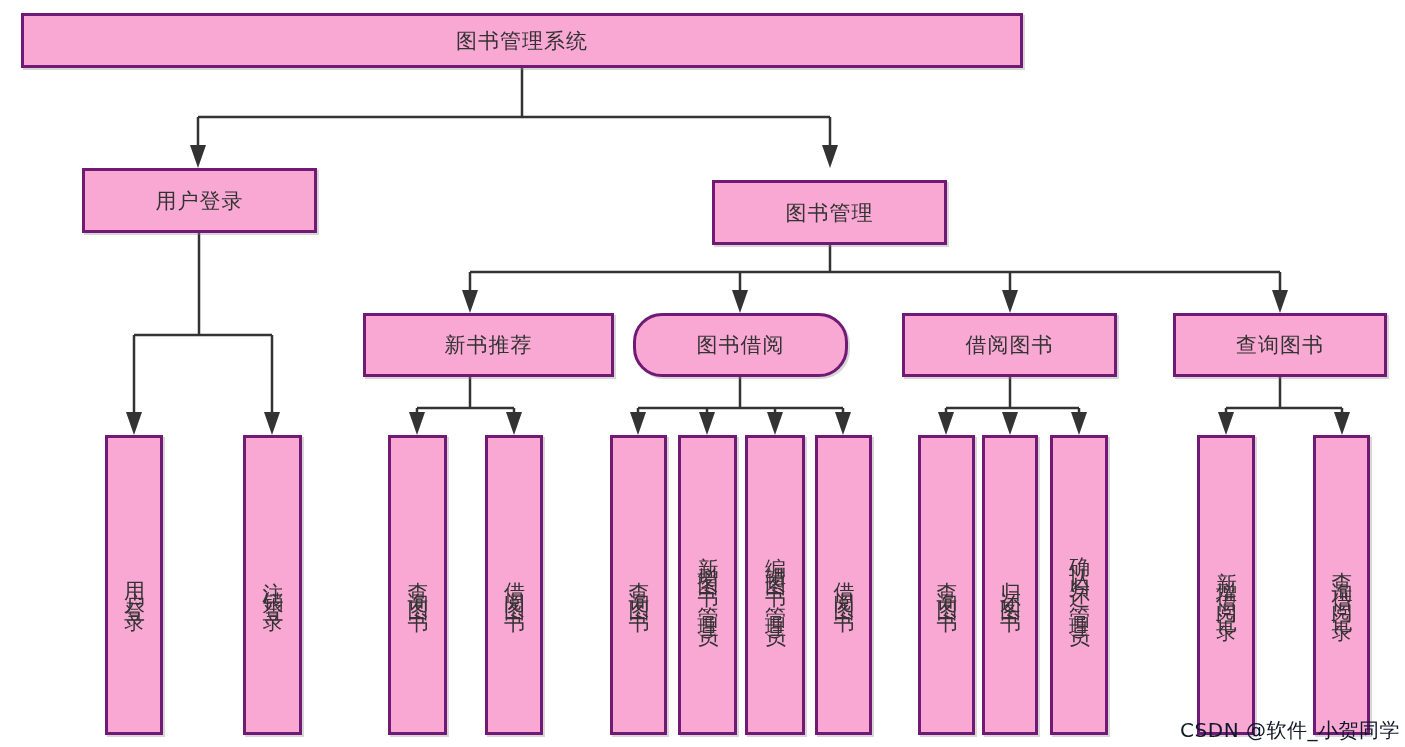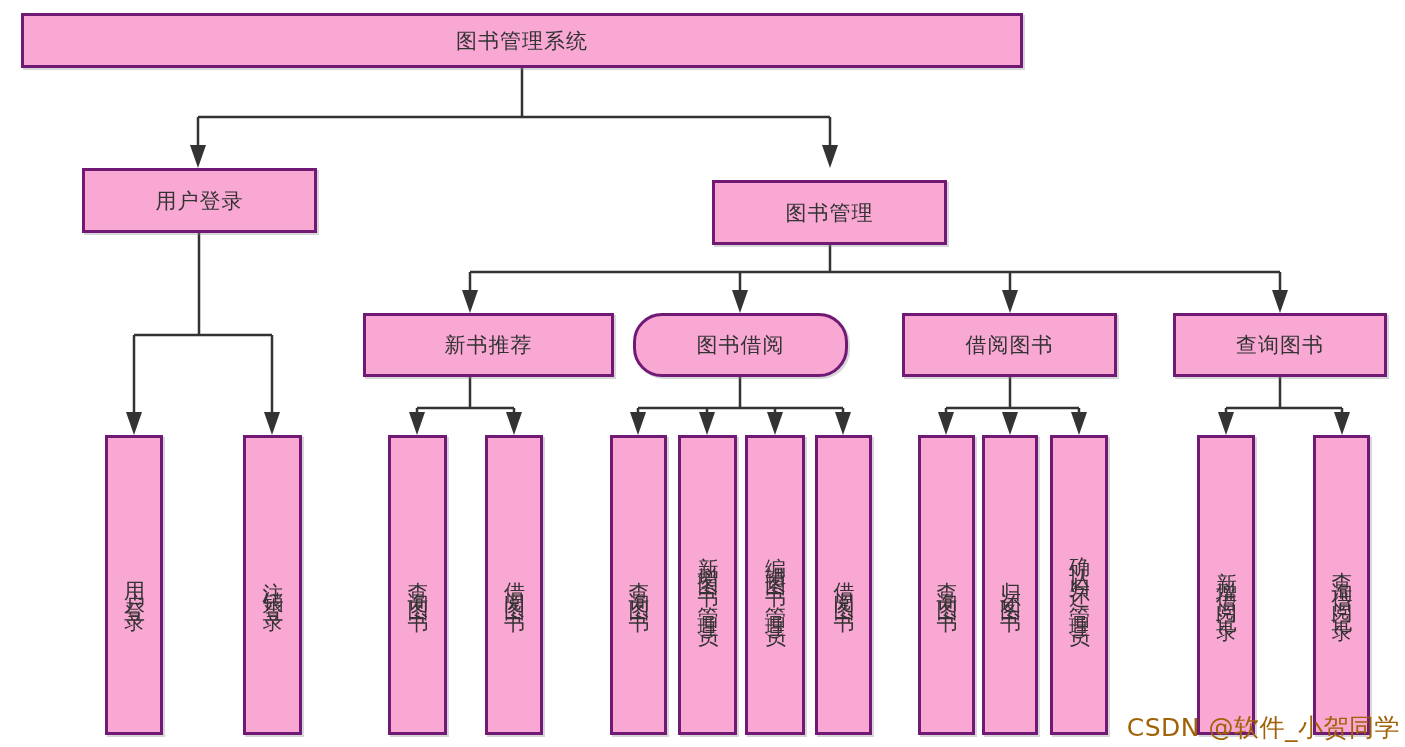--- a/index.html
+++ b/index.html
@@ -67,22 +67,22 @@
   #leaf-bb-borrow     { left: 815px;  width: 57px; }
   #leaf-cb-query      { left: 918px;  width: 57px; }
   #leaf-cb-return     { left: 982px;  width: 56px; }
   #leaf-cb-confirm    { left: 1050px; width: 58px; }
   #leaf-br-add        { left: 1197px; width: 58px; }
   #leaf-br-query      { left: 1313px; width: 57px; }
   .watermark {
     position: absolute;
     right: 5px;
     bottom: 3px;
-    font-size: 25px;
-    color: #a16207;
+    font-size: 20px;
+    color: #0f172a;
     letter-spacing: 0.5px;
     z-index: 5;
     white-space: nowrap;
   }
 </style>
 </head>
 <body>
 
 <div class="stage">
 

